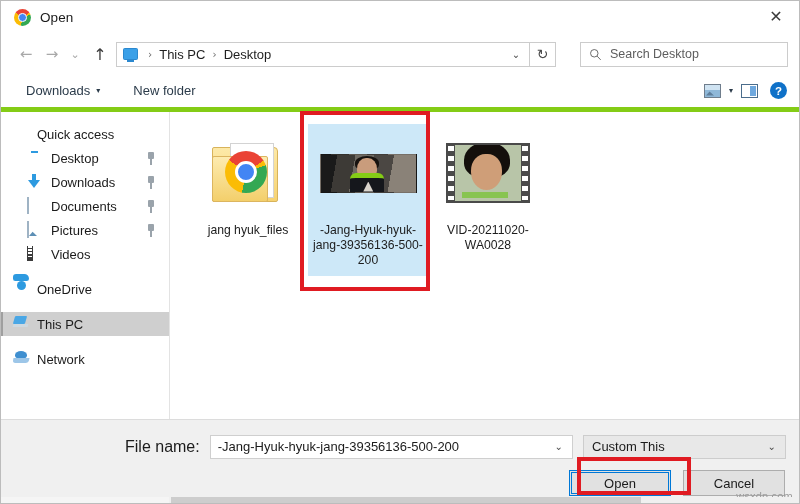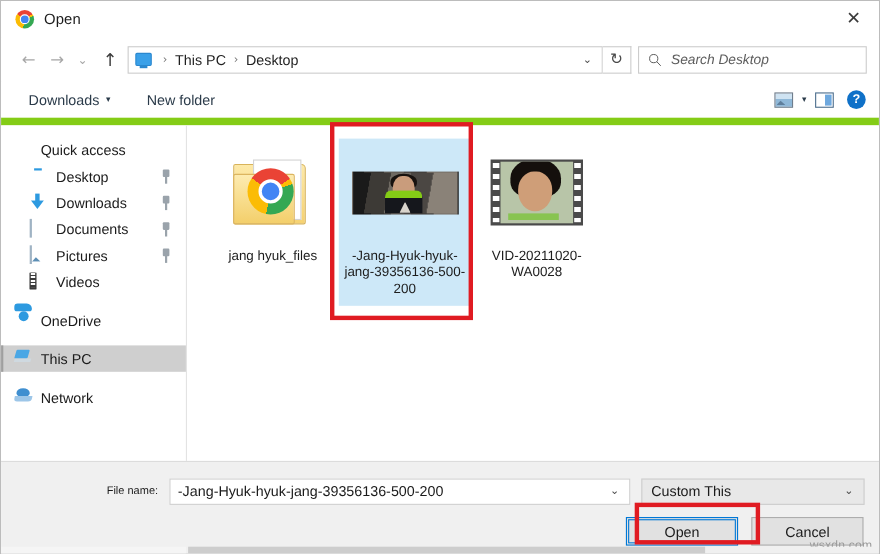--- a/index.html
+++ b/index.html
@@ -87,23 +87,23 @@
     margin-left:auto;width:22px;text-align:center;
     font-size:10px;color:#4a4a4a;font-family:"DejaVu Sans",sans-serif;
   }
   .refresh{
     width:26px;height:25px;border:1px solid #cccccc;border-left:none;
     background:#ffffff;display:flex;align-items:center;justify-content:center;
     font-size:14px;color:#4a4a4a;font-family:"DejaVu Sans",sans-serif;
     box-sizing:border-box;flex:0 0 auto;
   }
   .searchbox{
-    width:208px;height:25px;flex:0 0 auto;margin-left:6px;
+    width:208px;height:25px;flex:0 0 auto;margin-left:24px;
     border:1px solid #cccccc;background:#ffffff;
-    display:flex;align-items:center;box-sizing:border-box;padding-left:8px;font-style:italic;
+    display:flex;align-items:center;box-sizing:border-box;padding-left:8px;
   }
   .search-icon{
     width:13px;height:13px;flex:0 0 auto;margin-right:8px;color:#5a5a5a;
   }
   .search-ph{font-size:12.5px;color:#5d5d5d;}
 
   
   .cmdbar{
     height:33px;flex:0 0 33px;
     display:flex;align-items:center;
@@ -132,21 +132,21 @@
   }
   .paneicon i{display:block;width:6px;background:#6ea8de;margin:1px 1px 1px auto;}
   .helpicon{
     width:17px;height:17px;border-radius:50%;background:#0f71c8;
     color:#ffffff;font-size:11.5px;font-weight:bold;
     display:flex;align-items:center;justify-content:center;
     margin-left:9px;font-family:"Liberation Sans",sans-serif;
   }
 
   
-  .body{flex:1 1 auto;display:flex;min-height:0;border-top:7px solid #84cc16;}
+  .body{flex:1 1 auto;display:flex;min-height:0;border-top:5px solid #84cc16;}
 
   .sidebar{
     width:169px;flex:0 0 169px;background:#ffffff;
     border-right:1px solid #e3e3e3;
     padding-top:10px;box-sizing:border-box;
     position:relative;
   }
   .nav-item{
     height:24px;display:flex;align-items:center;
     padding-left:12px;box-sizing:border-box;position:relative;
@@ -349,21 +349,21 @@
   
   .footer{
     flex:0 0 auto;height:84px;background:#f0f0f0;
     border-top:1px solid #dcdcdc;position:relative;
     padding:0 13px;box-sizing:border-box;
   }
   .row-filename{
     display:flex;align-items:center;height:42px;padding-top:11px;box-sizing:border-box;
   }
   .fn-label{
-    width:undefined;font-size:10px;color:#1b1b1b;margin-left:83px;margin-right:10px;white-space:nowrap;
+    width:undefined;font-size:16px;color:#1b1b1b;margin-left:111px;margin-right:10px;white-space:nowrap;
   }
   .fn-input{
     flex:1 1 auto;height:24px;background:#ffffff;border:1px solid #cfcfcf;
     display:flex;align-items:center;padding:0 4px 0 7px;box-sizing:border-box;
     font-size:13px;color:#1b1b1b;min-width:0;
   }
   .fn-input .val{flex:1 1 auto;white-space:nowrap;overflow:hidden;}
   .fn-chev,.ft-chev{font-size:10px;color:#4a4a4a;padding:0 5px;font-family:"DejaVu Sans",sans-serif;}
   .ft-select{
     width:203px;flex:0 0 auto;margin-left:10px;height:24px;

